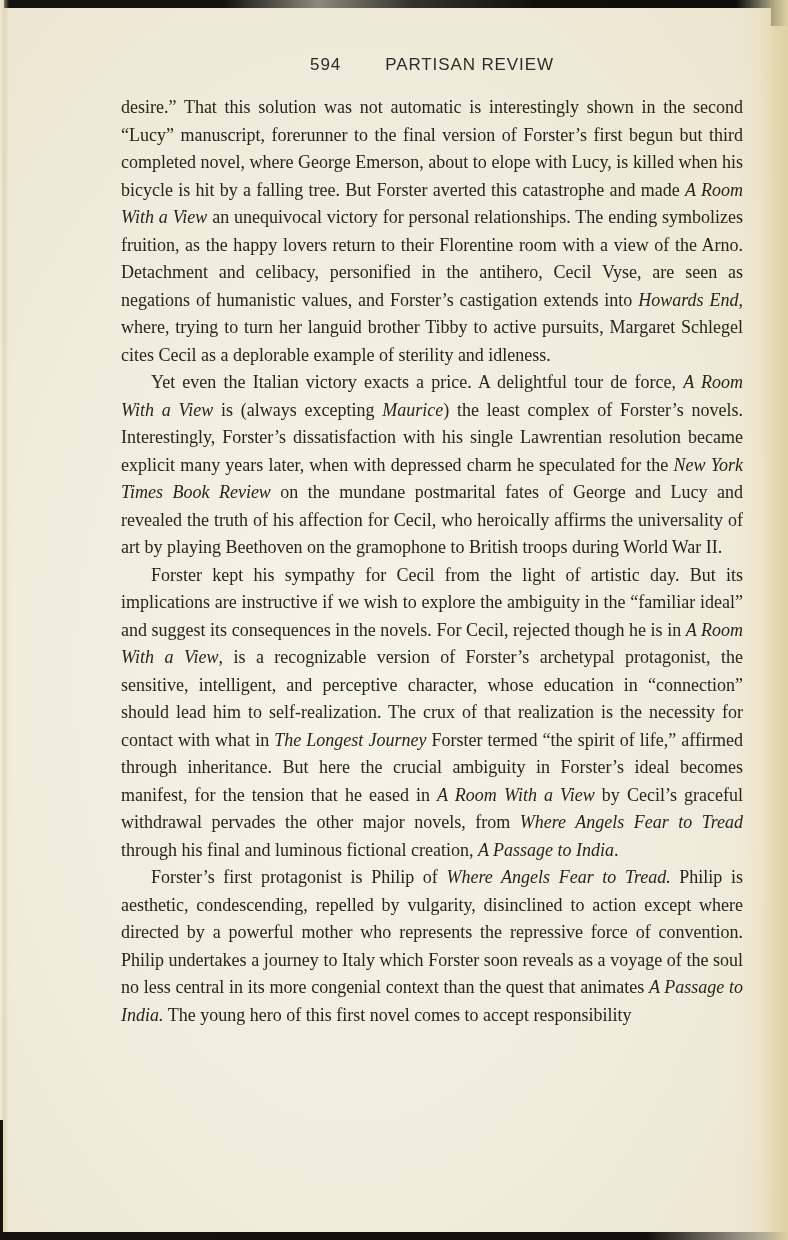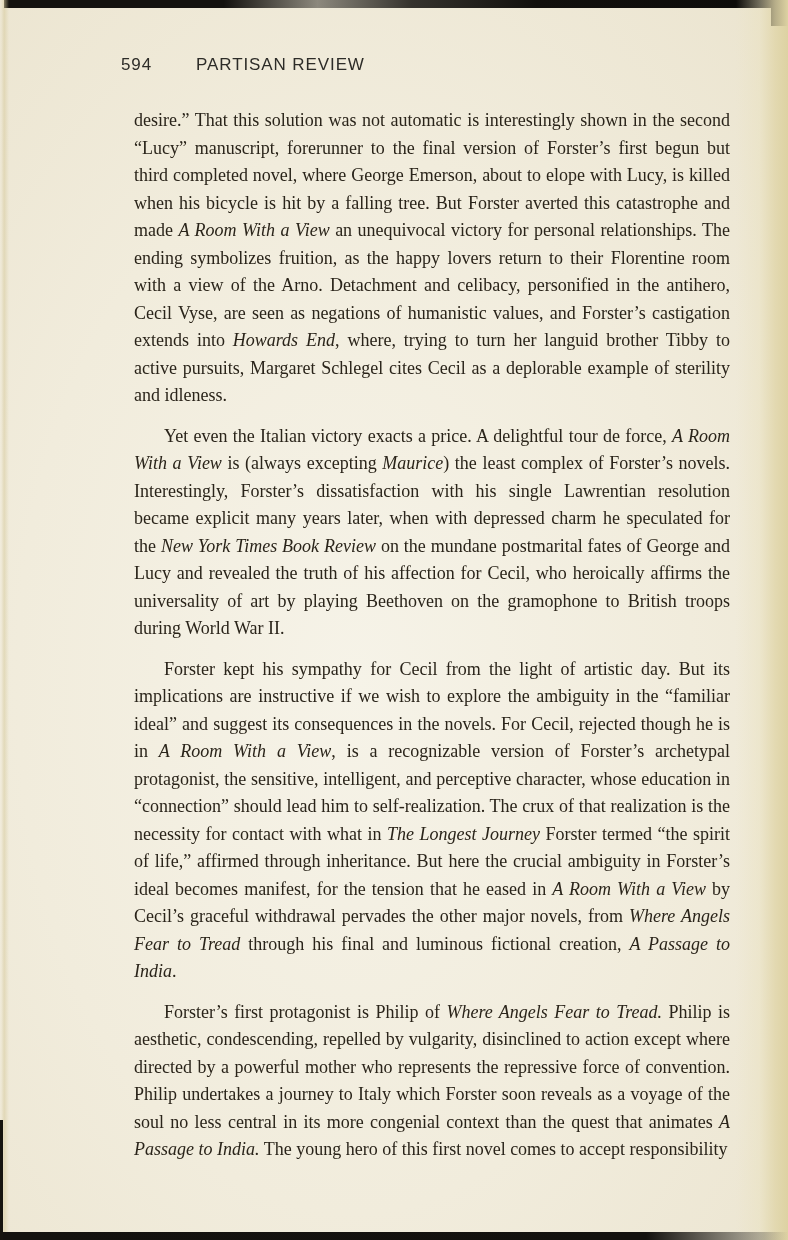--- a/index.html
+++ b/index.html
@@ -49,35 +49,35 @@
     background: linear-gradient(270deg,
       var(--edge-tan) 0%,
       rgba(224,213,168,0.8) 25%,
       rgba(233,225,190,0.45) 55%,
       rgba(240,235,212,0) 100%);
   }
 
   
   .page-header {
     position: absolute; top: 55px; left: 121px; width: 622px;
-    display: flex; justify-content: flex-start; align-items: baseline;
+    display: flex; justify-content: center; align-items: baseline;
     font-family: "Liberation Sans", sans-serif;
     font-size: 17px; letter-spacing: 0.9px;
     color: var(--header-ink);
     gap: 44px;
   }
 
   
   .body-text {
     position: absolute; top: 94px; left: 121px; width: 622px;
     font-size: 18px; line-height: 27.5px;
     text-align: justify;
     color: var(--ink);
   }
-  .body-text p { margin: 13px; }
+  .body-text p { margin: 0; }
   .body-text p.indent { text-indent: 30px; }
   .body-text em { font-style: italic; }
 </style>
 </head>
 <body>
 
 <div class="scan-page">
 
   <div class="top-bar"></div>
   <div class="top-right-block"></div>

